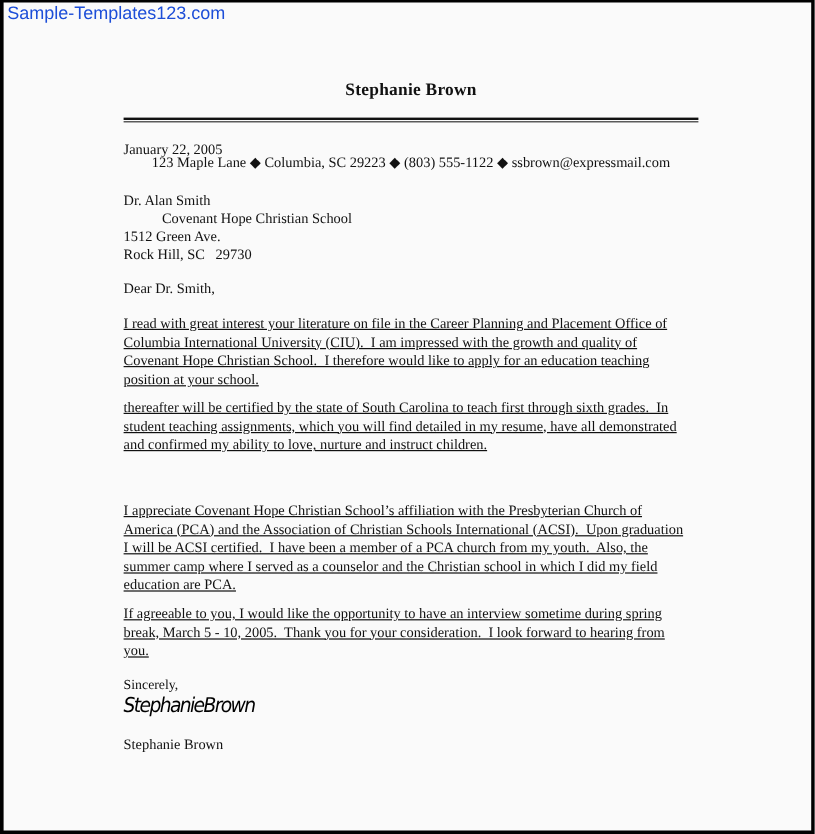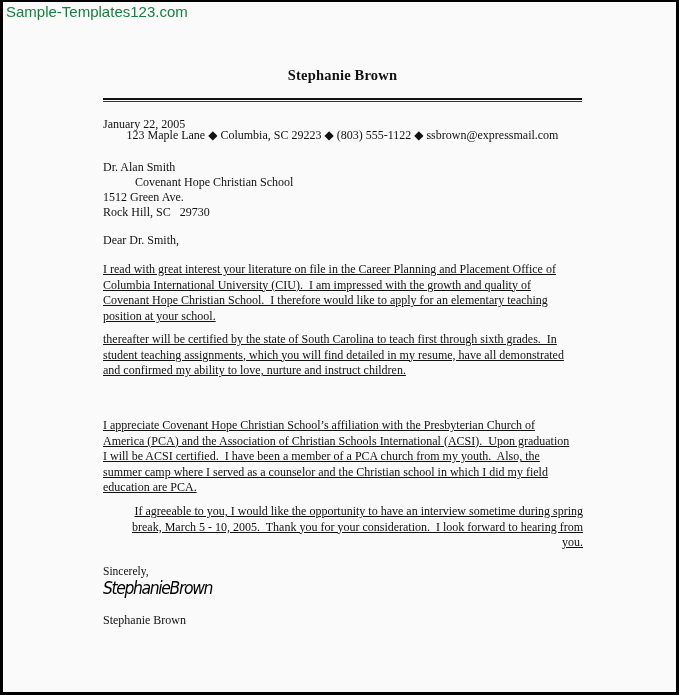--- a/index.html
+++ b/index.html
@@ -10,21 +10,21 @@
       box-sizing: border-box;
       border-top: 2px solid #000;
       border-left: 3px solid #000;
       border-right: 3px solid #000;
       border-bottom: 3px solid #000;
       background: #fafafa;
     }
     .watermark {
       position: absolute; left: 6px; top: 3px;
       font-family: "Liberation Sans", sans-serif;
-      font-size: 15px; color: #15803d;
+      font-size: 15px; color: #1d4ed8;
     }
     .doc {
       position: absolute; left: 0; top: 0; width: 679px; height: 537px;
       font-family: "Liberation Serif", serif;
       color: #111;
     }
     .name {
       position: absolute; left: 103px; width: 479px; top: 67px;
       text-align: center; font-weight: bold; font-size: 14.5px; letter-spacing: 0.2px;
     }
@@ -65,39 +65,39 @@
   <div class="text" style="top:160px;">Dr. Alan Smith</div>
   <div class="text" style="top:175px;margin-left:32px;">Covenant Hope Christian School</div>
   <div class="text" style="top:190px;">1512 Green Ave.</div>
   <div class="text" style="top:205px; white-space: pre;">Rock Hill, SC   29730</div>
 
   <div class="text" style="top:233px;">Dear Dr. Smith,</div>
 
   <div class="para" style="top:262px;">
     <span class="line" style="white-space:pre">I read with great interest your literature on file in the Career Planning and Placement Office of</span>
     <span class="line" style="white-space:pre">Columbia International University (CIU).  I am impressed with the growth and quality of</span>
-    <span class="line" style="white-space:pre">Covenant Hope Christian School.  I therefore would like to apply for an elementary teaching</span>
+    <span class="line" style="white-space:pre">Covenant Hope Christian School.  I therefore would like to apply for an education teaching</span>
     <span class="line" style="white-space:pre">position at your school.</span>
   </div>
 
   <div class="para" style="top:332px;">
     <span class="line" style="white-space:pre">thereafter will be certified by the state of South Carolina to teach first through sixth grades.  In</span>
     <span class="line" style="white-space:pre">student teaching assignments, which you will find detailed in my resume, have all demonstrated</span>
     <span class="line" style="white-space:pre">and confirmed my ability to love, nurture and instruct children.</span>
   </div>
 
   <div class="para" style="top:418px;">
     <span class="line" style="white-space:pre">I appreciate Covenant Hope Christian School’s affiliation with the Presbyterian Church of</span>
     <span class="line" style="white-space:pre">America (PCA) and the Association of Christian Schools International (ACSI).  Upon graduation</span>
     <span class="line" style="white-space:pre">I will be ACSI certified.  I have been a member of a PCA church from my youth.  Also, the</span>
     <span class="line" style="white-space:pre">summer camp where I served as a counselor and the Christian school in which I did my field</span>
     <span class="line" style="white-space:pre">education are PCA.</span>
   </div>
 
-  <div class="para" style="top:504px;text-align:right;">
+  <div class="para" style="top:504px;">
     <span class="line" style="white-space:pre">If agreeable to you, I would like the opportunity to have an interview sometime during spring</span>
     <span class="line" style="white-space:pre">break, March 5 - 10, 2005.  Thank you for your consideration.  I look forward to hearing from</span>
     <span class="line" style="white-space:pre">you.</span>
   </div>
 
   <div class="text" style="top:564px; font-size:11.5px;">Sincerely,</div>
   <div class="signature">StephanieBrown</div>
   <div class="text" style="top:613px;">Stephanie Brown</div>
 </div>
 

